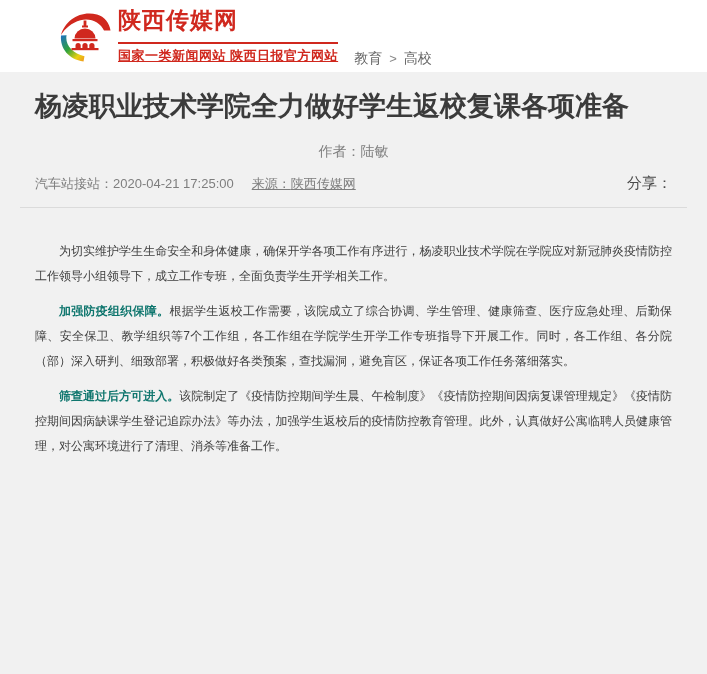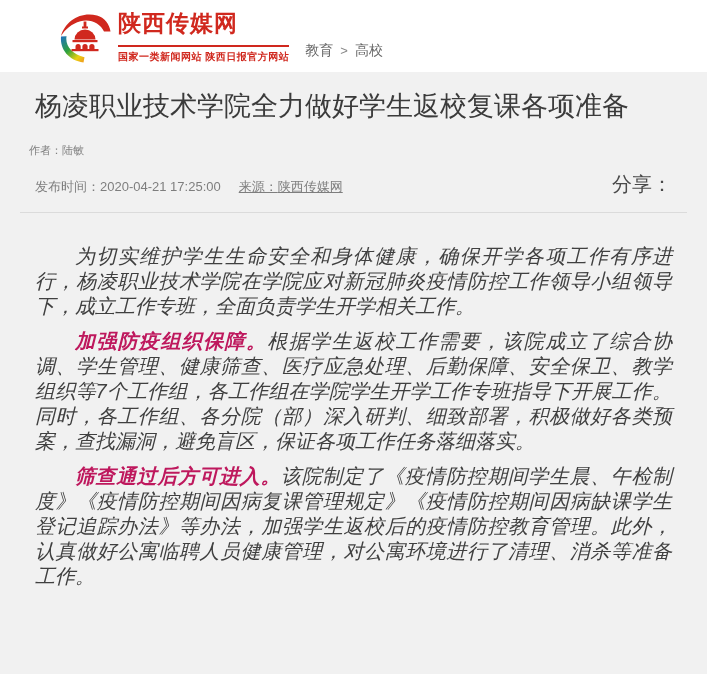--- a/index.html
+++ b/index.html
@@ -33,82 +33,83 @@
   .logo-name {
     color: var(--brand);
     font-size: 23px;
     font-weight: bold;
     letter-spacing: 1px;
     line-height: 26px;
     white-space: nowrap;
   }
   .logo-tagline {
     color: var(--brand);
-    font-size: 10px;
+    font-size: 13px;
     font-weight: bold;
     letter-spacing: 0.5px;
     border-top: 2px solid var(--brand);
     margin-top: 9px;
     padding-top: 3px;
     white-space: nowrap;
+    text-decoration: underline;
   }
   .breadcrumb {
     margin-left: 16px;
-    padding-bottom: 12px;
+    padding-bottom: 4px;
     font-size: 14px;
     color: #666;
     display: flex;
     gap: 7px;
     align-items: baseline;
   }
   .breadcrumb a { color: #666; text-decoration: none; cursor: pointer; }
   .crumb-sep { color: #888; font-size: 13px; }
 
   
   .main { padding: 0 20px; }
   .article-title {
     margin: 16px 15px 0;
     font-size: 27px;
     line-height: 36px;
-    font-weight: normal;
+    font-weight: bold;
     color: #3b3b3b;
   }
   .author-line {
-    margin: 19px 9px 0;
-    font-size: 11px;
+    margin: 19px 26px 0;
+    font-size: 14px;
     color: #7e7e7e;
+    text-align: center;
   }
   .pub-row {
     display: flex;
     align-items: baseline;
     margin: 13px 15px 0;
     font-size: 13px;
     color: #7e7e7e;
   }
   .pub-source { margin-left: 18px; text-decoration: underline; }
   .share-label {
     margin-left: auto;
-    font-size: 20px;
+    font-size: 15px;
     color: #4a4a4a;
   }
   .divider {
     border-bottom: 1px solid #dbdbdb;
     margin-top: 14px;
   }
   .article-body { margin: 31px 15px 0; }
   .article-body p {
     margin: 7px 0 10px;
-    font-size: 20px;
+    font-size: 12px;
     line-height: 25px;
     color: #404040;
     text-align: justify;
     text-indent: 2em;
-    font-style: italic;
   }
-  .article-body p strong { color: #be185d; }
+  .article-body p strong { color: #0f766e; }
 </style>
 </head>
 <body>
 
 <div class="header">
   <a class="logo">
     <svg class="logo-emblem" viewBox="0 0 56 56" aria-hidden="true">
       <defs>
         <linearGradient id="rainbow" x1="0" y1="0" x2="0.9" y2="1">
           <stop offset="0" stop-color="#1e6fc4"></stop>
@@ -146,21 +147,21 @@
     <a>高校</a>
   </nav>
 </div>
 
 <div class="main">
   <h1 class="article-title">杨凌职业技术学院全力做好学生返校复课各项准备</h1>
 
   <div class="author-line"><span>作者：</span><span>陆敏</span></div>
 
   <div class="pub-row">
-    <span><span>发布时间：</span><span>2020-04-21 17:25:00</span></span>
+    <span><span>汽车站接站：</span><span>2020-04-21 17:25:00</span></span>
     <span class="pub-source"><span>来源：</span><span>陕西传媒网</span></span>
     <span class="share-label">分享：</span>
   </div>
 
   <div class="divider"></div>
 
   <article class="article-body">
       <p>为切实维护学生生命安全和身体健康，确保开学各项工作有序进行，杨凌职业技术学院在学院应对新冠肺炎疫情防控工作领导小组领导下，成立工作专班，全面负责学生开学相关工作。</p>
       <p><strong>加强防疫组织保障。</strong>根据学生返校工作需要，该院成立了综合协调、学生管理、健康筛查、医疗应急处理、后勤保障、安全保卫、教学组织等7个工作组，各工作组在学院学生开学工作专班指导下开展工作。同时，各工作组、各分院（部）深入研判、细致部署，积极做好各类预案，查找漏洞，避免盲区，保证各项工作任务落细落实。</p>
       <p><strong>筛查通过后方可进入。</strong>该院制定了《疫情防控期间学生晨、午检制度》《疫情防控期间因病复课管理规定》《疫情防控期间因病缺课学生登记追踪办法》等办法，加强学生返校后的疫情防控教育管理。此外，认真做好公寓临聘人员健康管理，对公寓环境进行了清理、消杀等准备工作。</p>

